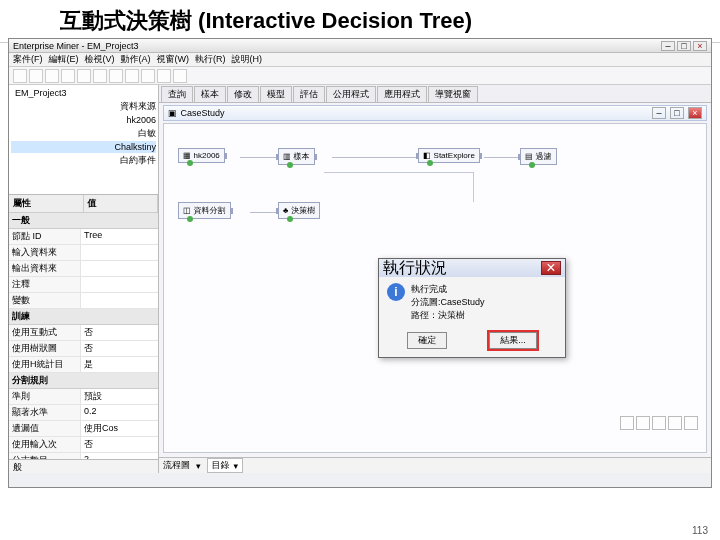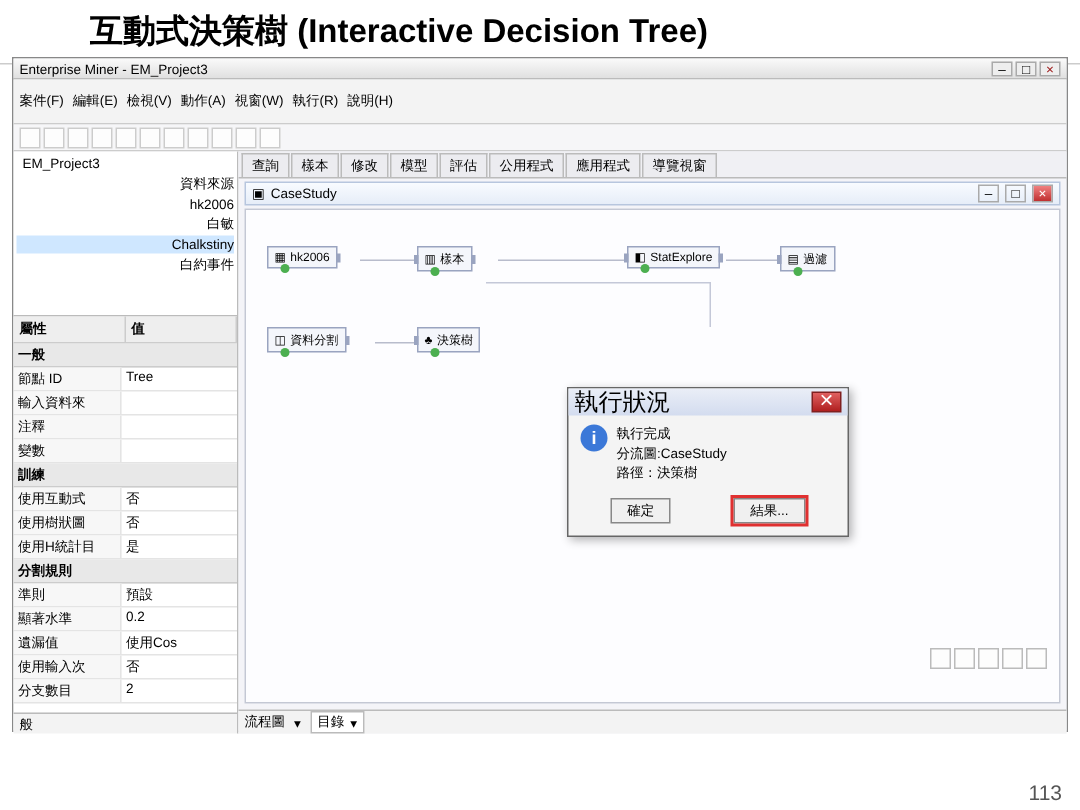--- a/index.html
+++ b/index.html
@@ -2,21 +2,21 @@
 <html><head>
 <meta charset="utf-8">
 <style>
 * { margin: 0; padding: 0; box-sizing: border-box; font-family: "Microsoft YaHei", Arial, sans-serif; }
 body { width: 720px; height: 540px; background: #fff; position: relative; overflow: hidden; }
 .slide-title { font-size: 22px; font-weight: bold; padding: 6px 0 6px 60px; border-bottom: 1px solid #ccc; }
 .app-window { position: absolute; top: 38px; left: 8px; width: 704px; height: 450px; border: 1px solid #888; background: #eef0f3; font-size: 9px; }
 .titlebar { height: 14px; background: linear-gradient(#fafafa,#e0e0e0); display: flex; align-items: center; padding: 0 4px; border-bottom: 1px solid #bbb; }
 .titlebar .spacer { flex: 1; }
 .win-btn { width: 14px; height: 10px; border: 1px solid #aaa; margin-left: 2px; background: #eee; display: flex; align-items: center; justify-content: center; }
-.menubar { height: 30px; background: #f3f3f3; display: flex; align-items: center; gap: 6px; padding: 0 4px; border-bottom: 1px solid #ccc; }
+.menubar { height: 14px; background: #f3f3f3; display: flex; align-items: center; gap: 6px; padding: 0 4px; border-bottom: 1px solid #ccc; }
 .toolbar { height: 18px; background: #f6f6f8; display: flex; align-items: center; gap: 2px; padding: 0 4px; border-bottom: 1px solid #ccc; }
 .tool-icon { width: 14px; height: 14px; border: 1px solid #ccc; background: #fdfdfd; }
 .app-body { display: flex; height: 388px; }
 .sidebar { width: 150px; background: #fff; border-right: 1px solid #bbb; display: flex; flex-direction: column; }
 .tree-pane { height: 110px; border-bottom: 1px solid #bbb; padding: 2px; overflow: hidden; }
 .tree-item { padding: 1px 0 1px 4px; white-space: nowrap; }
 .tree-sub { padding-left: 14px; text-align: right; }
 .tree-sel { background: #cfe7ff; }
 .prop-hdr { display: flex; background: #eee; border-bottom: 1px solid #ccc; }
 .prop-hdr div { flex: 1; padding: 2px 4px; border-right: 1px solid #ccc; font-weight: bold; }
@@ -46,21 +46,21 @@
 .dlg-title .sp { flex: 1; }
 .dlg-close { width: 20px; height: 14px; background: linear-gradient(#e06060,#b02020); color: #fff; display: flex; align-items: center; justify-content: center; border: 1px solid #802020; }
 .dlg-body { padding: 6px 8px 8px 8px; font-size: 9px; }
 .dlg-body .row { display: flex; gap: 6px; align-items: flex-start; }
 .info-icon { width: 18px; height: 18px; border-radius: 50%; background: #3b78d8; color: #fff; display: flex; align-items: center; justify-content: center; font-weight: bold; font-size: 12px; }
 .dlg-btns { margin-top: 10px; display: flex; justify-content: center; gap: 6px; }
 .dlg-btn { border: 1px solid #888; background: #f0f0f0; padding: 1px 10px; font-size: 9px; }
 .hl-red { outline: 2px solid #e03030; margin-left: 36px; }
 .zoom-icons { position: absolute; right: 8px; bottom: 22px; display: flex; gap: 2px; }
 .zoom-icons div { width: 14px; height: 14px; border: 1px solid #bbb; background: #fdfdfd; }
-.page-num { position: absolute; right: 12px; bottom: 4px; font-size: 14px; color: #555; }
+.page-num { position: absolute; right: 12px; bottom: 4px; font-size: 10px; color: #555; }
 .xbtn { color:#a02020; }
 </style>
 </head>
 <body>
 
 <div class="slide-title">互動式決策樹 (Interactive Decision Tree)</div>
 
 <div class="app-window">
   <div class="titlebar">
     <span>Enterprise Miner - EM_Project3</span>
@@ -108,20 +108,24 @@
         <div>值</div>
       </div>
       <div class="prop-grid" id="prop-grid">
           <div class="prop-group">一般</div>
           <div class="prop-row">
             <div class="k">節點 ID</div>
             <div class="v">Tree</div>
           </div>
           <div class="prop-row">
             <div class="k">輸入資料來</div>
+            <div class="v"></div>
+          </div>
+          <div class="prop-row">
+            <div class="k">輸出資料來</div>
             <div class="v"></div>
           </div>
           <div class="prop-row">
             <div class="k">注釋</div>
             <div class="v"></div>
           </div>
           <div class="prop-row">
             <div class="k">變數</div>
             <div class="v"></div>
           </div>

